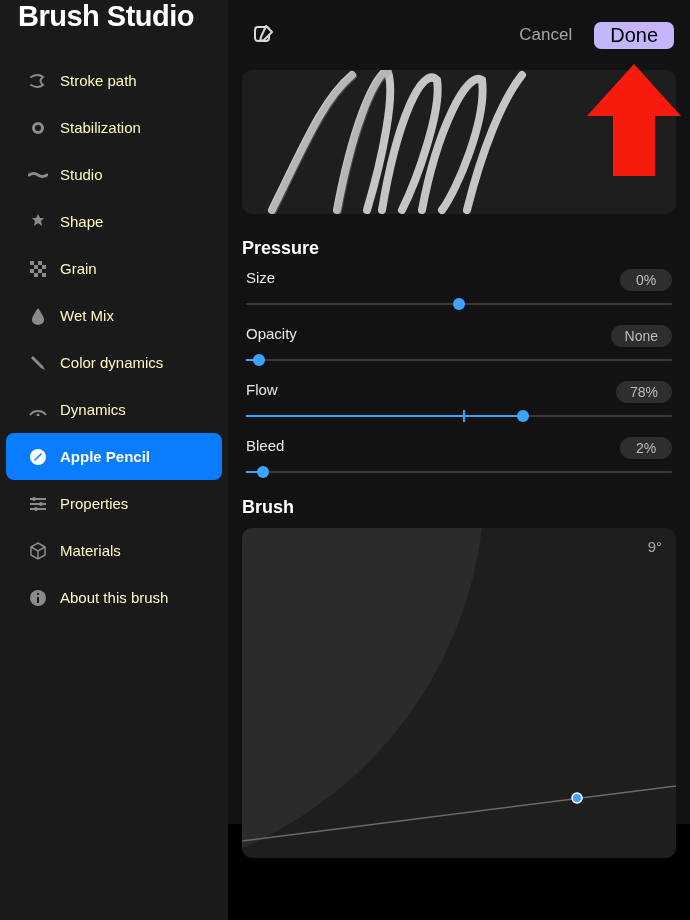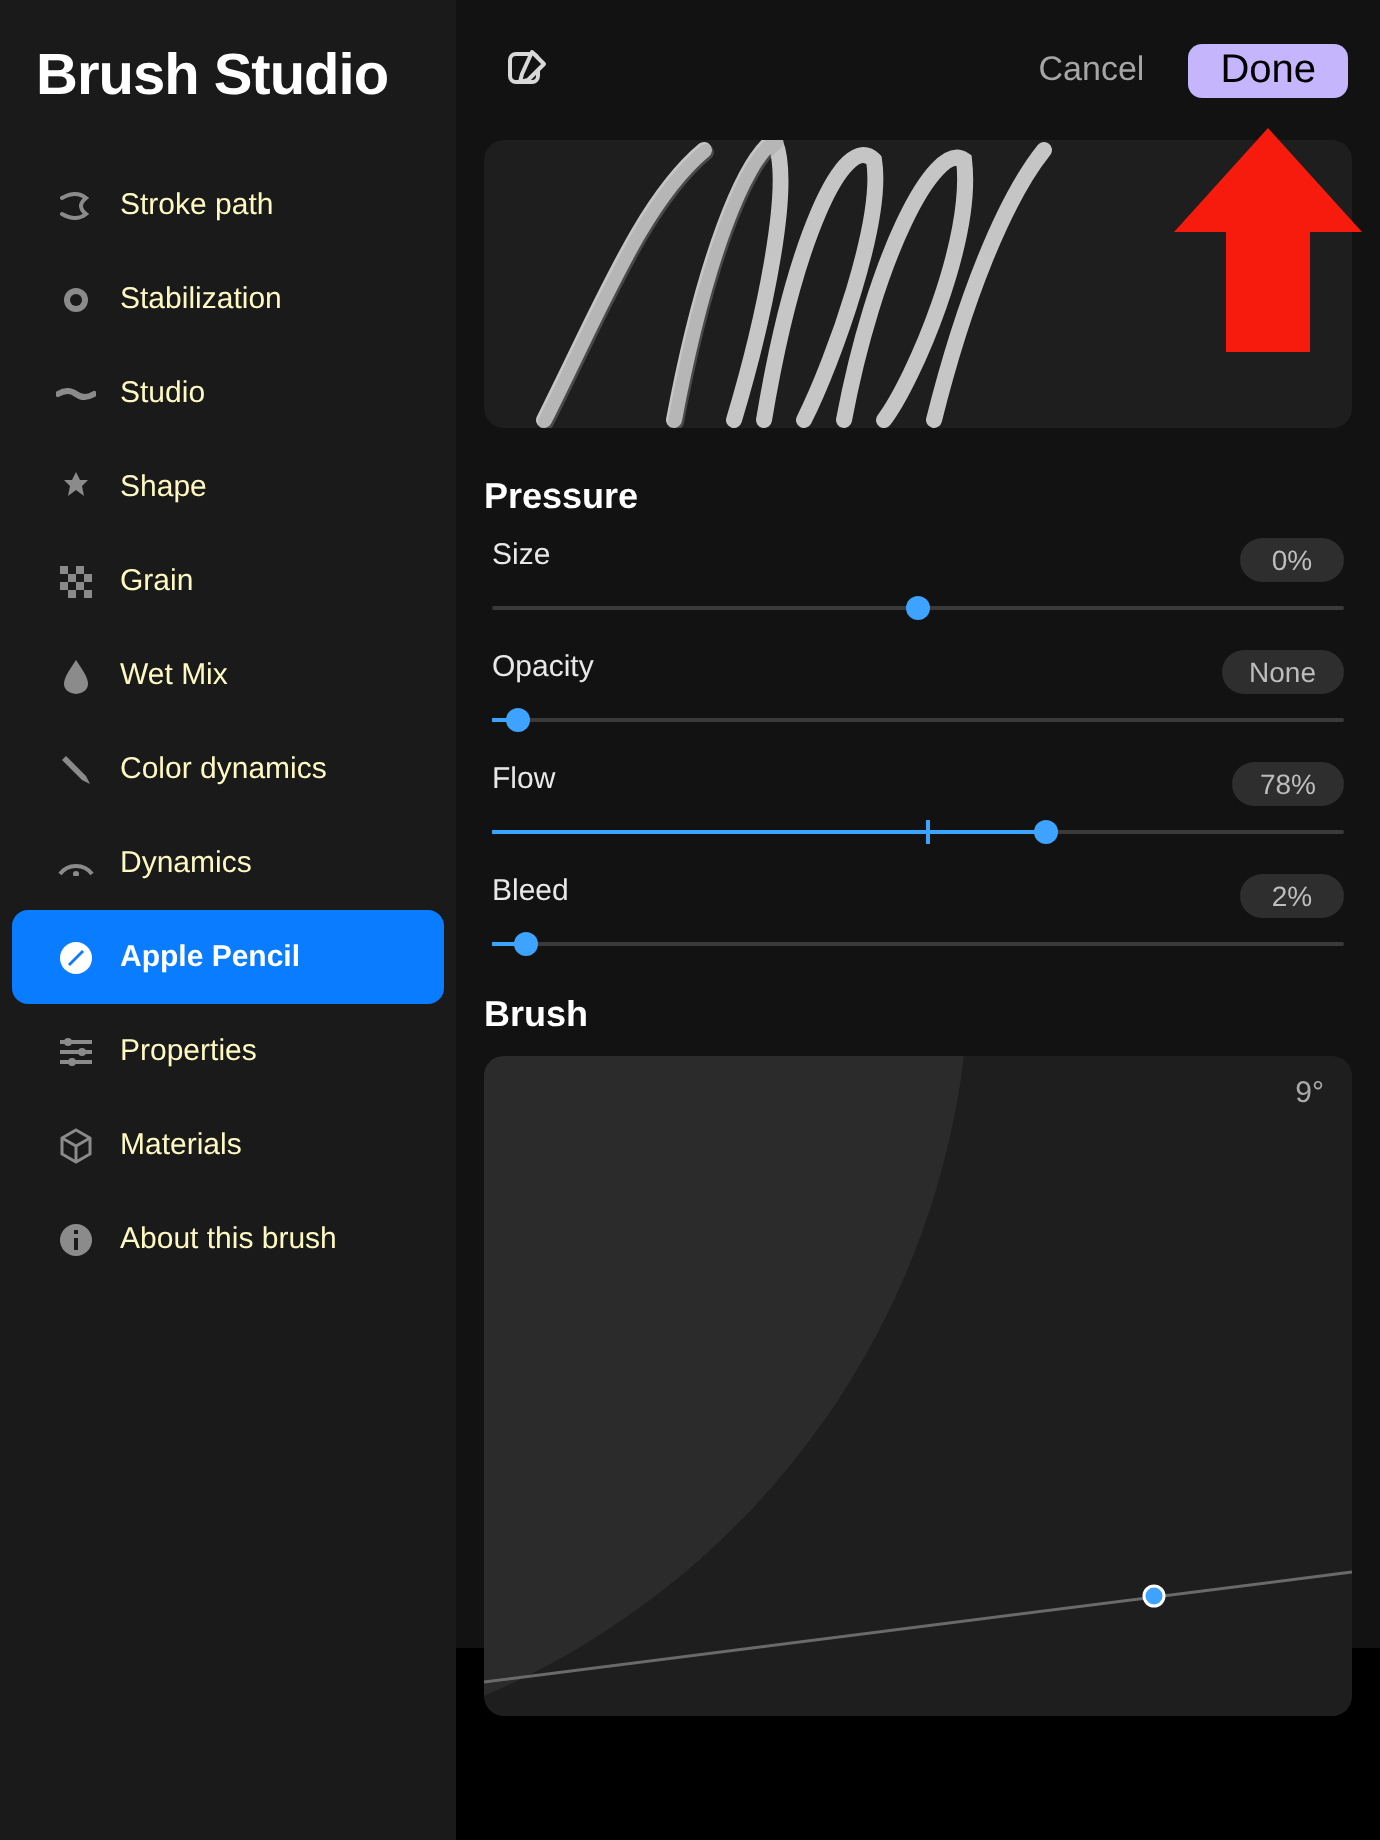--- a/index.html
+++ b/index.html
@@ -9,21 +9,20 @@
     font-family: -apple-system, BlinkMacSystemFont, "Segoe UI", Helvetica, Arial, sans-serif;
     color: #d8d8d8;
     display: flex;
   }
   .sidebar {
     width: 228px;
     background: #1a1a1a;
     height: 920px;
     display: flex;
     flex-direction: column;
-    padding-top: 22px;
   }
   .sidebar-title {
     color: #fff;
     font-size: 29px;
     font-weight: 700;
     padding-left: 18px;
     margin-bottom: 24px;
     letter-spacing: -0.5px;
   }
   .sidebar-item {

